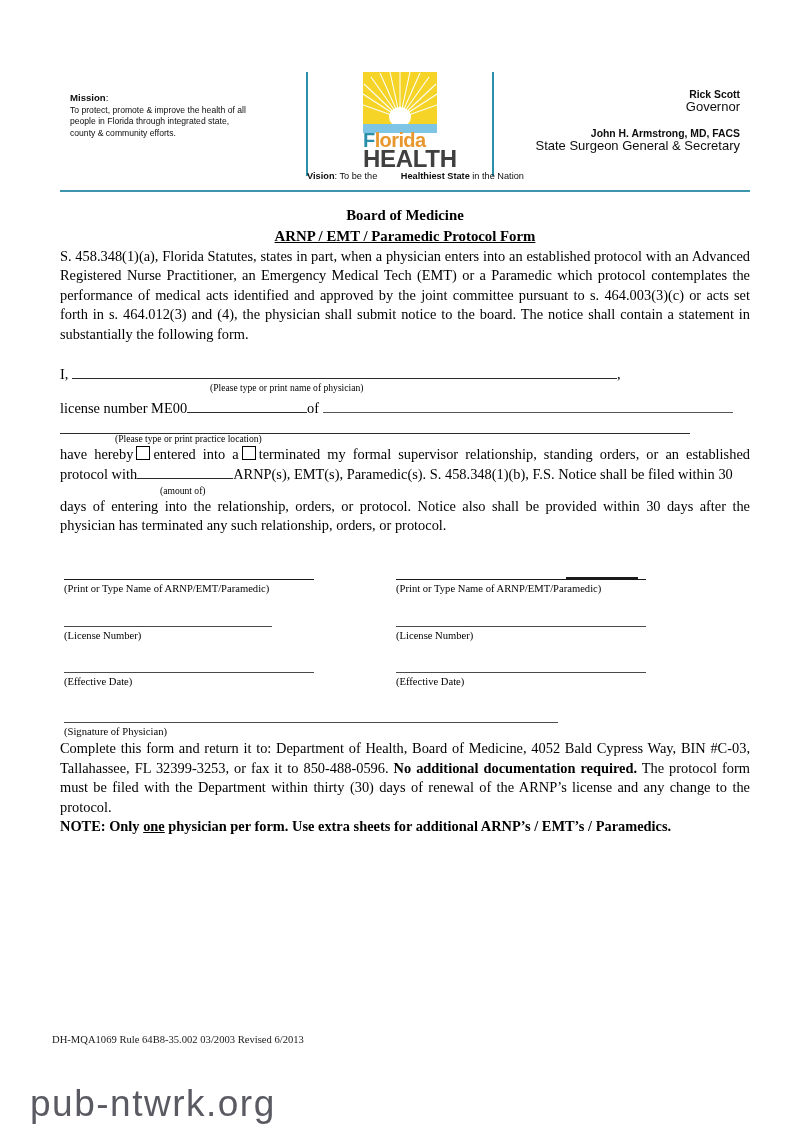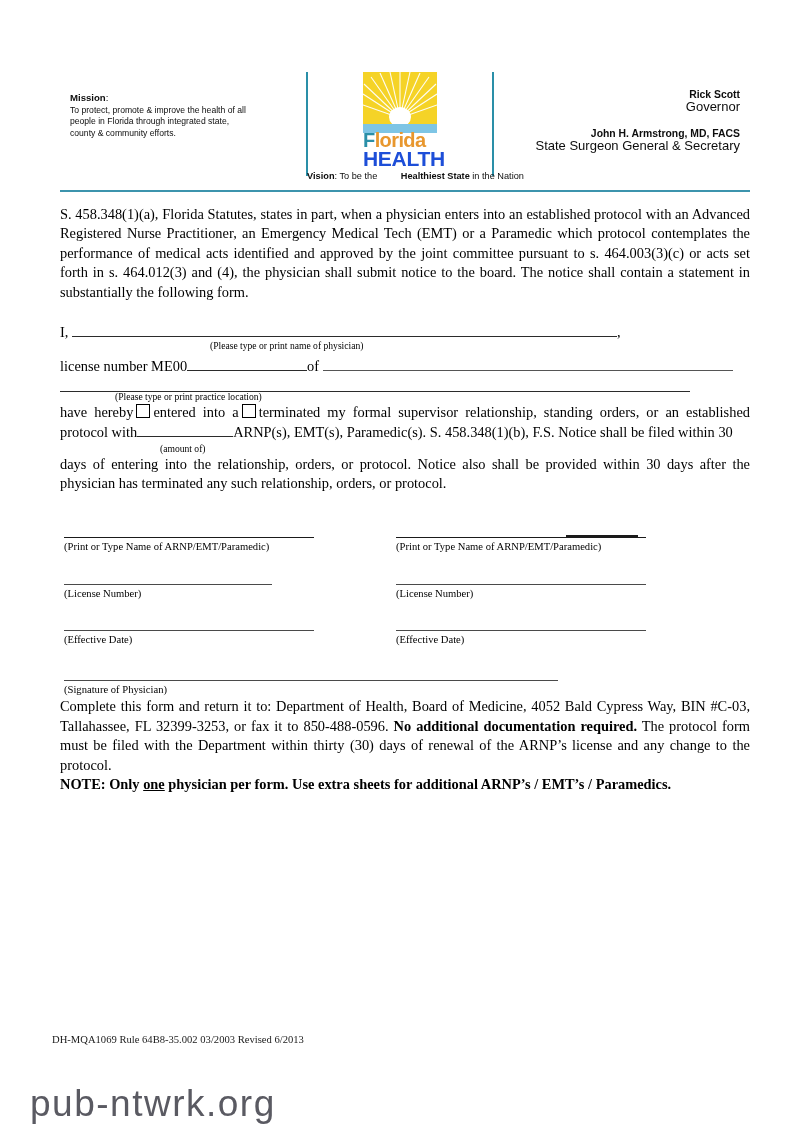--- a/index.html
+++ b/index.html
@@ -87,23 +87,23 @@
     line-height: 20px;
   }
   .logo-florida .lf-l { color: #2a8fa8; }
   .logo-health {
     position: absolute;
     left: 0; top: 76px;
     width: 74px;
     text-align: center;
     font-family: "Liberation Sans", sans-serif;
     font-weight: bold;
-    font-size: 21px;
+    font-size: 24px;
     letter-spacing: -0.3px;
-    color: #1d4ed8;
+    color: #404040;
     line-height: 21px;
   }
 
   .officials {
     position: absolute;
     right: 70px;
     top: 88px;
     width: 260px;
     text-align: right;
     font-family: "Liberation Sans", sans-serif;
@@ -337,20 +337,24 @@
     <div class="official-role">State Surgeon General &amp; Secretary</div>
   </div>
 
   <div class="vision-line"><b>Vision</b><span>: To be the </span><b>Healthiest State</b><span> in the Nation</span></div>
 
   <div class="header-rule"></div>
 </div>
 
 <div class="page">
 
+  <div class="doc-title">
+    <div>Board of Medicine</div>
+    <div class="line2">ARNP / EMT / Paramedic Protocol Form</div>
+  </div>
 
   <p class="body-para para-statute">S. 458.348(1)(a), Florida Statutes, states in part, when a physician enters into an established protocol with an Advanced Registered Nurse Practitioner, an Emergency Medical Tech (EMT) or a Paramedic which protocol contemplates the performance of medical acts identified and approved by the joint committee pursuant to s. 464.003(3)(c) or acts set forth in s. 464.012(3) and (4), the physician shall submit notice to the board.  The notice shall contain a statement in substantially the following form.</p>
 
   <div class="fillin">
     <div class="fi-row">
       <span>I,</span>
       <span class="rule-line" style="width:545px;"></span><span>,</span>
     </div>
     <span class="caption cap-name">(Please type or print name of physician)</span>
 

